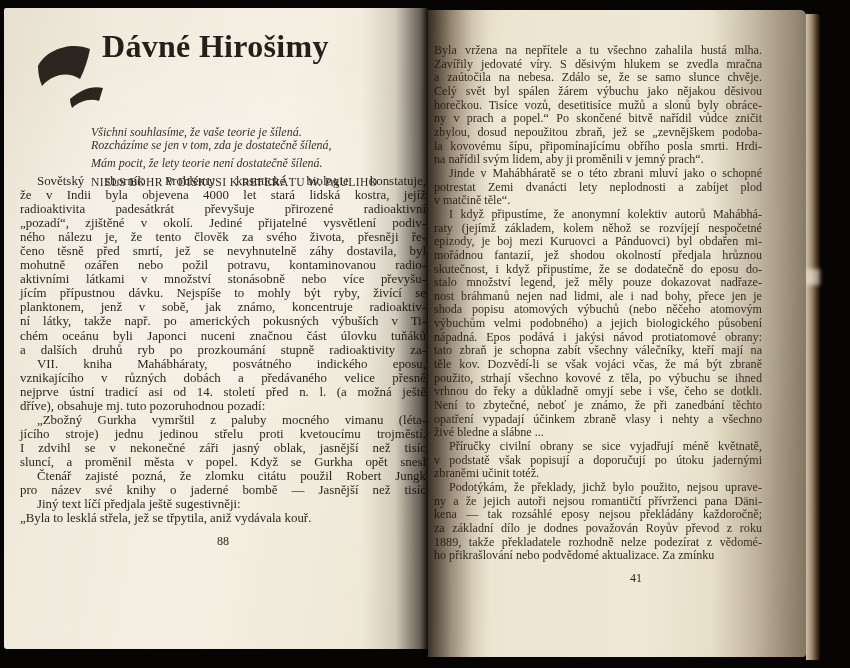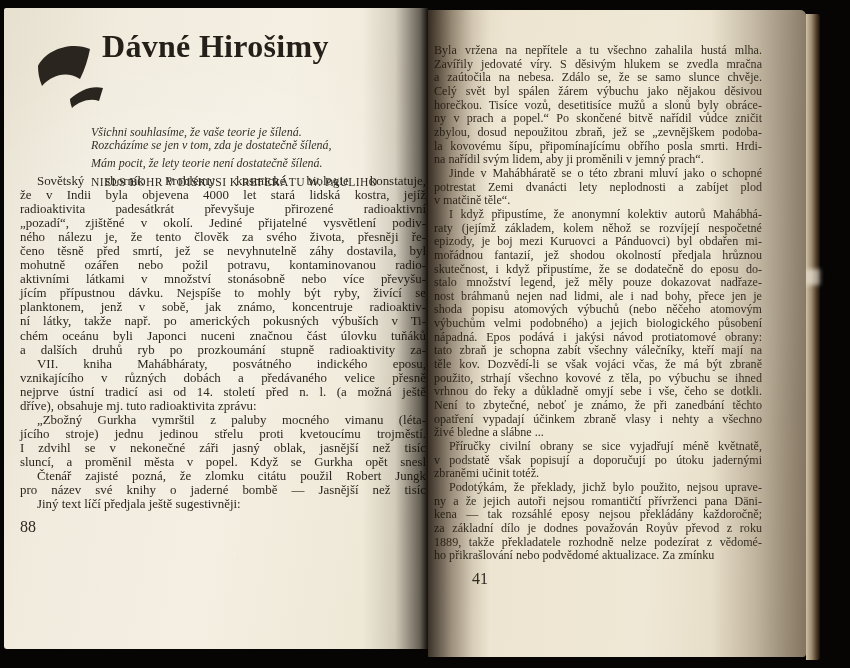--- a/index.html
+++ b/index.html
@@ -39,21 +39,21 @@
   .page-text{position:absolute;color:#2c2720;}
   #left-text{left:16px;top:166px;width:406px;font-size:12.9px;line-height:14.05px;}
   #right-text{left:6px;top:34px;width:328px;font-size:12.1px;line-height:13.66px;color:#332c23;}
 
   .para{margin:0;}
   .line{text-align:justify;text-align-last:justify;white-space:normal;}
   .line.last{text-align-last:left;}
   #left-text .para.indent .line:first-child{text-indent:17px;}
   #right-text .para.indent .line:first-child{text-indent:15px;}
 
-  .page-number{margin-top:9px;text-align:left;font-size:16px;color:#2c2720;}
+  .page-number{margin-top:9px;text-align:center;font-size:12px;color:#2c2720;}
   #right-text .page-number{transform:translateX(38px);}
 
   
   .speckle{position:absolute;inset:0;pointer-events:none;opacity:0.5;
     background:
       radial-gradient(1px 1px at 12% 22%, rgba(120,100,70,0.25), transparent 70%),
       radial-gradient(1px 1px at 68% 11%, rgba(120,100,70,0.22), transparent 70%),
       radial-gradient(2px 1px at 33% 63%, rgba(120,100,70,0.18), transparent 70%),
       radial-gradient(1px 1px at 81% 47%, rgba(120,100,70,0.22), transparent 70%),
       radial-gradient(1px 2px at 55% 86%, rgba(120,100,70,0.20), transparent 70%),
@@ -97,34 +97,37 @@
           <div class="line">jícím přípustnou dávku. Nejspíše to mohly být ryby, živící se</div>
           <div class="line">planktonem, jenž v sobě, jak známo, koncentruje radioaktiv-</div>
           <div class="line">ní látky, takže např. po amerických pokusných výbuších v Ti-</div>
           <div class="line">chém oceánu byli Japonci nuceni značnou část úlovku tuňáků</div>
           <div class="line">a dalších druhů ryb po prozkoumání stupně radioaktivity za-</div>
         </div>
         <div class="para indent">
           <div class="line">VII. kniha Mahábháraty, posvátného indického eposu,</div>
           <div class="line">vznikajícího v různých dobách a předávaného velice přesně</div>
           <div class="line">nejprve ústní tradicí asi od 14. století před n. l. (a možná ještě</div>
-          <div class="line last">dříve), obsahuje mj. tuto radioaktivita zprávu:</div>
+          <div class="line last">dříve), obsahuje mj. tuto pozoruhodnou pozadí:</div>
         </div>
         <div class="para indent">
           <div class="line">„Zbožný Gurkha vymrštil z paluby mocného vimanu (léta-</div>
           <div class="line">jícího stroje) jednu jedinou střelu proti kvetoucímu trojměstí.</div>
           <div class="line">I zdvihl se v nekonečné záři jasný oblak, jasnější než tisíc</div>
           <div class="line">sluncí, a proměnil města v popel. Když se Gurkha opět snesl</div>
         </div>
         <div class="para indent">
           <div class="line">Čtenář zajisté pozná, že zlomku citátu použil Robert Jungk</div>
           <div class="line">pro název své knihy o jaderné bombě — Jasnější než tisíc</div>
         </div>
         <div class="para indent">
           <div class="line last">Jiný text líčí předjala ještě sugestivněji:</div>
+        </div>
+        <div class="para">
+          <div class="line last">„Byla to lesklá střela, jež se třpytila, aniž vydávala kouř.</div>
         </div>
         <div class="page-number">88</div>
       </div>
   </div>
 
   <div id="right-page" class="page">
     <div class="speckle"></div>
 
     <div id="right-text" class="page-text">
 

